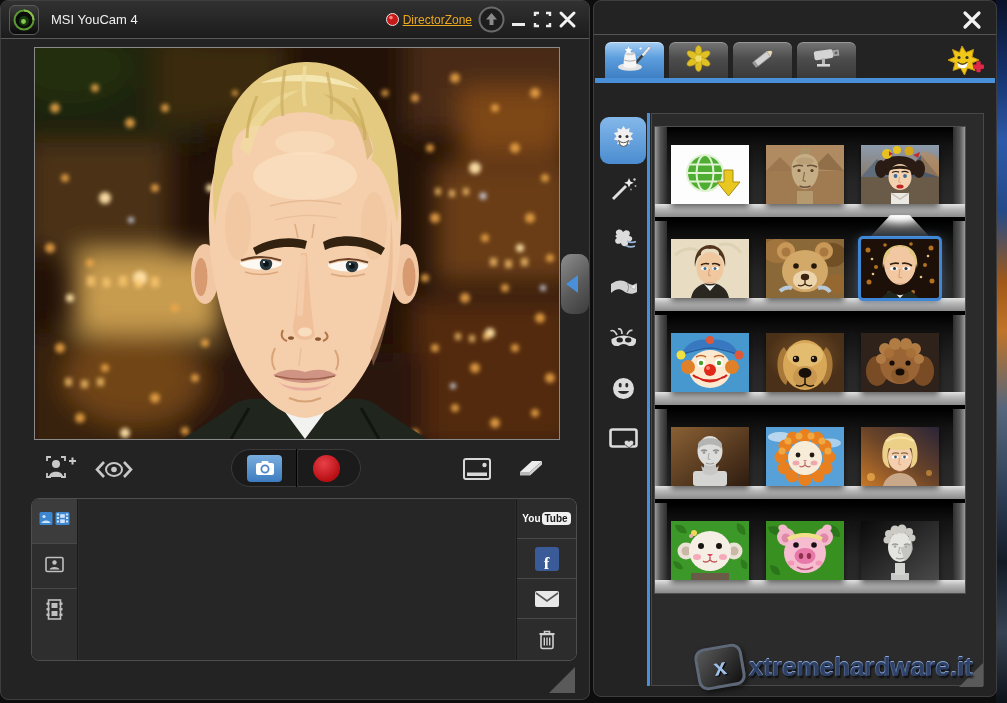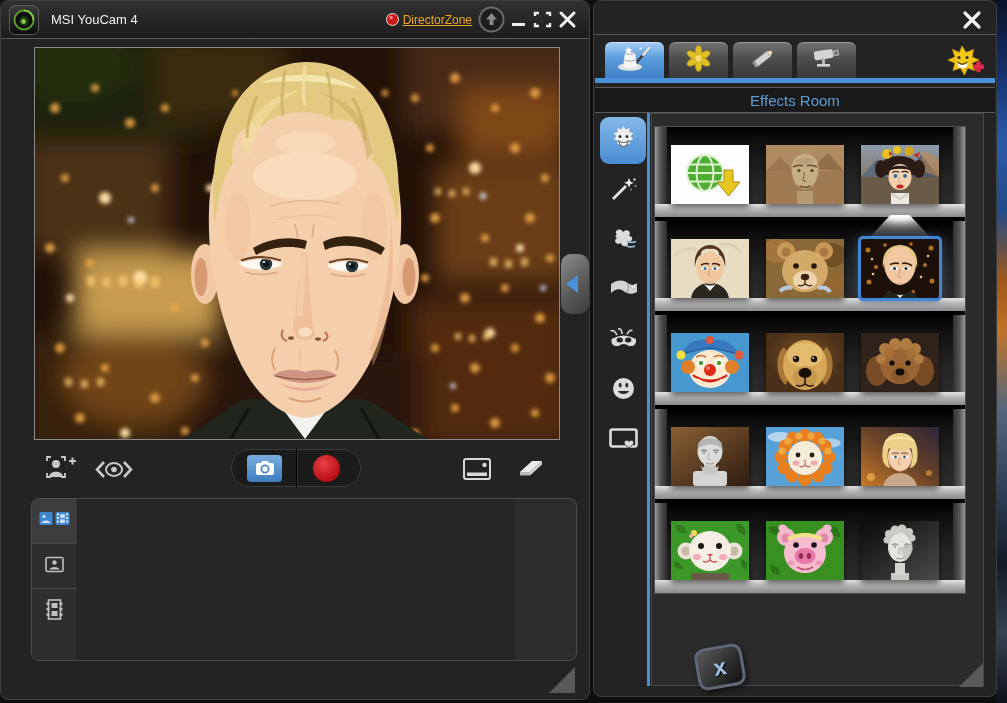--- a/index.html
+++ b/index.html
@@ -373,20 +373,45 @@
                 <rect x="13.5" y="3.5" width="3" height="2.4"></rect>
                 <rect x="13.5" y="9" width="3" height="2.4"></rect>
                 <rect x="13.5" y="14.5" width="3" height="2.4"></rect>
                 <rect x="5.5" y="4" width="6" height="5"></rect>
                 <rect x="5.5" y="12" width="6" height="5"></rect>
               </g>
             </svg></span>
         </div>
       </div>
     <div class="gmain"></div>
+    <div class="gshare">
+      <div class="gsbtn">
+        <span class="yt">
+            <span>You</span>
+            <span class="tube">Tube</span>
+          </span>
+      </div>
+      <div class="gsbtn">
+        <span class="fb">f</span>
+      </div>
+      <div class="gsbtn">
+        <svg width="26" height="18">
+            <rect x="1" y="1" width="24" height="16" rx="2" fill="#e8e8e8"></rect>
+            <path d="M2 3 L13 11 L24 3" stroke="#555" stroke-width="1.6" fill="none"></path>
+          </svg>
+      </div>
+      <div class="gsbtn">
+        <svg width="18" height="21" viewBox="0 0 18 21">
+            <rect x="3" y="5.5" width="12" height="14" rx="1.5" fill="none" stroke="#d0d0d0" stroke-width="1.6"></rect>
+            <path d="M1.5 5 H16.5" stroke="#d0d0d0" stroke-width="1.8"></path>
+            <path d="M6.5 4.5 V2.5 H11.5 V4.5" stroke="#d0d0d0" stroke-width="1.6" fill="none"></path>
+            <path d="M6.3 8.5 V16.5 M9 8.5 V16.5 M11.7 8.5 V16.5" stroke="#d0d0d0" stroke-width="1.4"></path>
+          </svg>
+      </div>
+    </div>
   </div>
   <div class="collapse">
     <span class="coltri"></span>
   </div>
   <div class="grip main-grip"></div>
 </div>
 
 <div class="win fx">
   <div class="fxclose tbbtn">
     <svg width="20" height="20">
@@ -453,21 +478,20 @@
         <circle cx="21" cy="12.5" r="1.6" fill="#333"></circle>
         <path d="M11 17 q5.5 5 11 0 l-1.5 5 q-4 2.5-8 0 z" fill="#fff"></path>
         <path d="M11.5 17 q5 4.5 10 0" stroke="#5a4a10" stroke-width="1.2" fill="none"></path>
         <g>
           <rect x="27" y="19.5" width="11" height="4.4" rx="1.2" fill="#e02848"></rect>
           <rect x="30.3" y="16.2" width="4.4" height="11" rx="1.2" fill="#e02848"></rect>
         </g>
       </svg>
   </div>
   <div class="blueline"></div>
-  <div class="fxheader">Effects Room</div>
   <div class="sidebar">
       <div class="cat sel">
         <span><svg width="27" height="27" viewBox="0 0 27 27">
             <path d="M13.5 1 l2.3 3.5 3.9-1.5-.6 4.1 4.1.9-2.7 3.3 2.7 3.3-4.1.9.6 4.1-3.9-1.5-2.3 3.5-2.3-3.5-3.9 1.5.6-4.1-4.1-.9 2.7-3.3-2.7-3.3 4.1-.9-.6-4.1 3.9 1.5z" fill="#f0f0f0"></path>
             <circle cx="10" cy="11.5" r="1.5" fill="#333"></circle>
             <circle cx="17" cy="11.5" r="1.5" fill="#333"></circle>
             <path d="M8.5 15.5 q5 4.5 10 0 l-2 5 q-3 1.8-6 0z" fill="#fff" stroke="#444" stroke-width="0.9"></path>
           </svg></span>
       </div>
       <div class="cat">
@@ -897,13 +921,14 @@
             </svg>
           </div>
         </div>
       </div>
   </div>
   <div class="grip fx-grip"></div>
 </div>
 
 <div class="watermark">
   <div class="wmbadge">x</div>
+  <div class="wmtext">xtremehardware.it</div>
 </div>
 
 </body></html>

